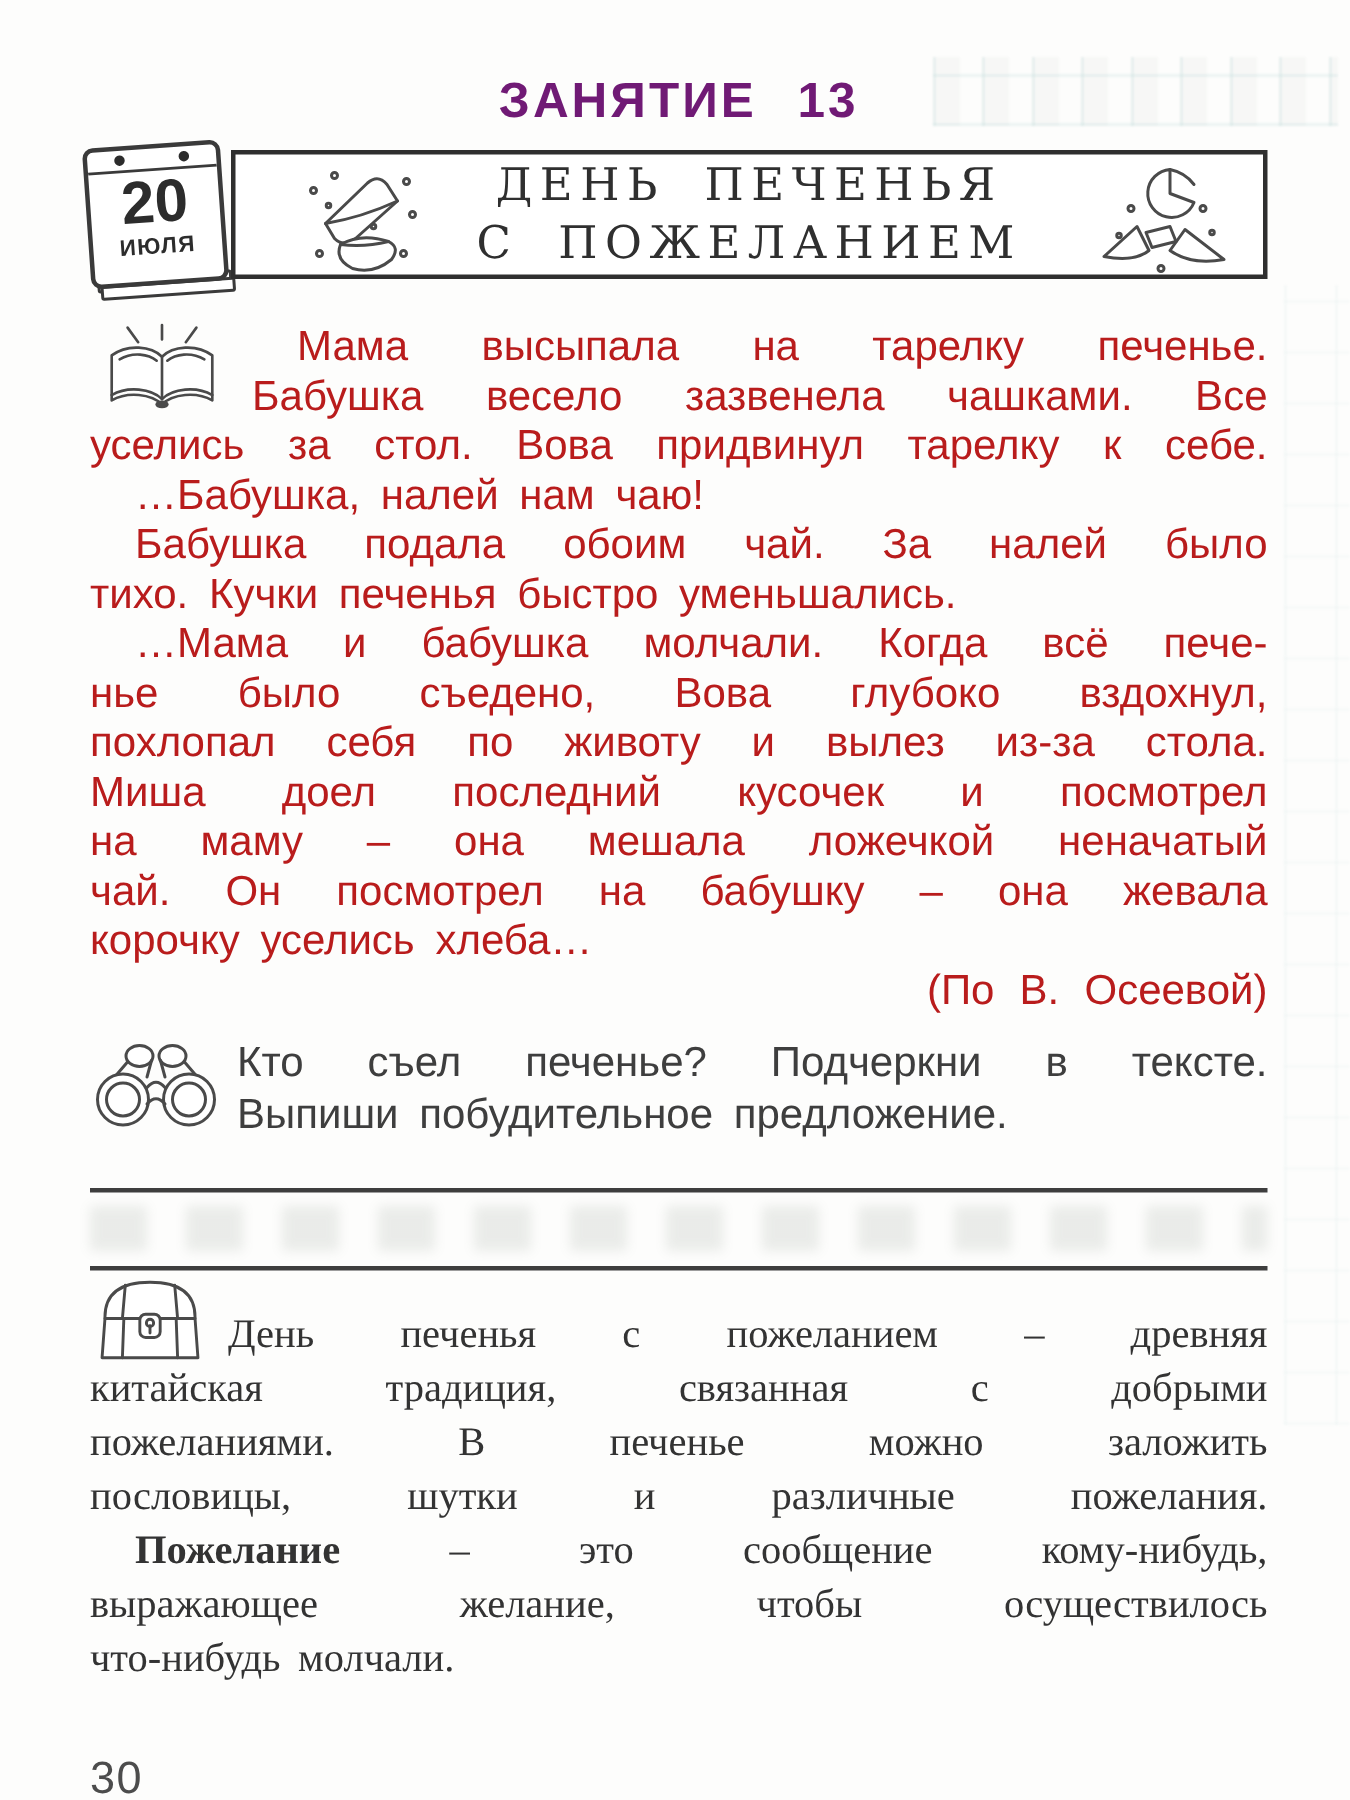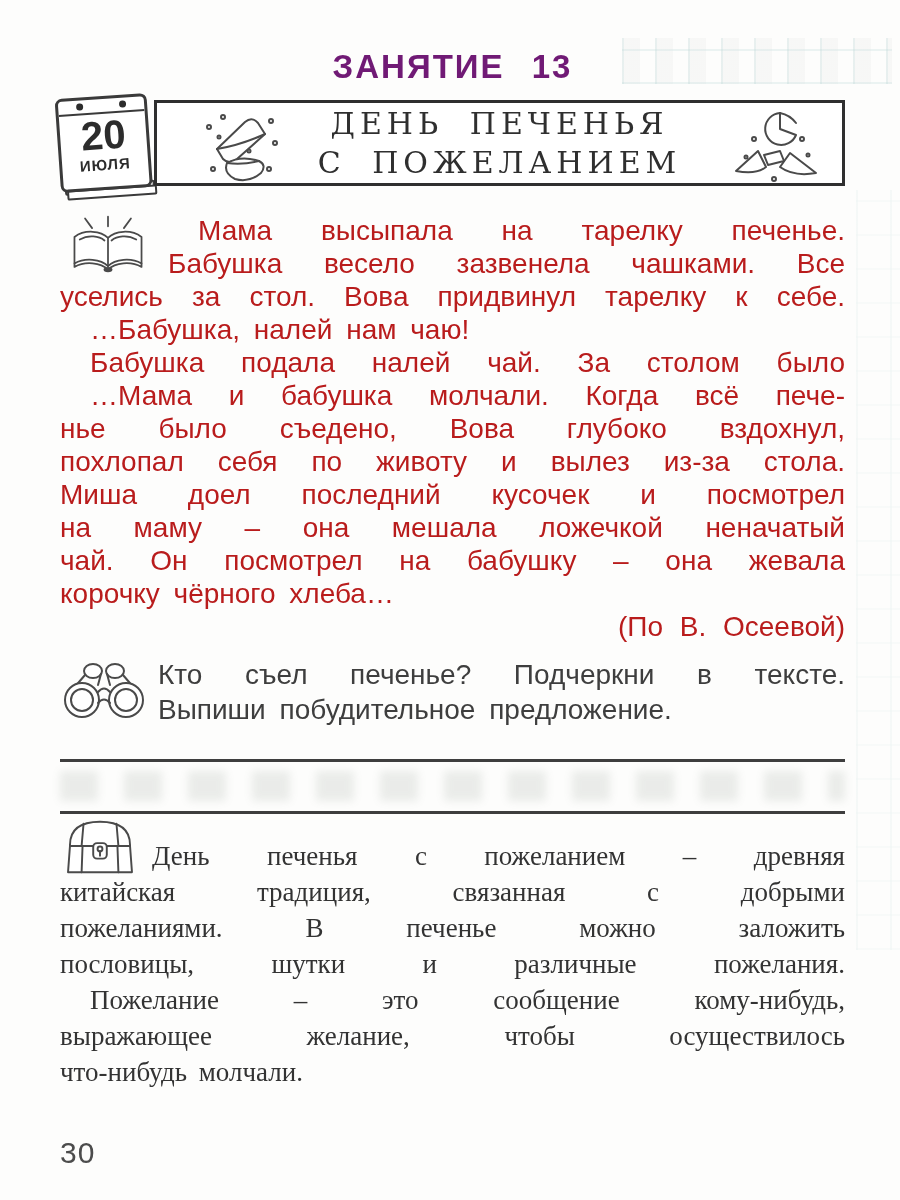--- a/index.html
+++ b/index.html
@@ -85,21 +85,21 @@
     position:absolute; left:0; right:0; top:9px; height:30px; opacity:.15;
     background:repeating-linear-gradient(90deg, rgba(115,128,115,.9) 0 38px, rgba(115,128,115,0) 38px 64px);
     filter:blur(4px);
   }
 
   .info { margin-top:24px; position:relative; font-family:"Liberation Serif", serif;
     font-size:27px; line-height:36px; word-spacing:5px; color:#333; }
   .chest-spacer { float:left; width:92px; height:34px; }
   .chest-icon { position:absolute; left:0; top:-22px; width:80px; height:62px; }
   .info .l { min-height:36px; }
-  .info b { font-weight:normal; }
+  .info b { font-weight:bold; }
 
   .page-number { margin-top:46px; text-align:left; font-size:30px; color:#4c4c4c; letter-spacing:1px; }
 
   svg.lineart { stroke:#4a4a4a; stroke-width:2; fill:none; stroke-linecap:round; stroke-linejoin:round; }
   svg.lineart .fw { fill:#ffffff; }
   svg.lineart .fk { fill:#4a4a4a; stroke:none; }
 </style>
 </head>
 <body>
 
@@ -167,28 +167,29 @@
         <path class="fw" d="M10 26 C22 17 40 19 48 27 C56 19 74 17 86 26 L86 56 C74 49 56 51 48 59 C40 51 22 49 10 56 Z"></path>
         <path d="M48 27 L48 59"></path>
         <path d="M16 29 C26 23 38 25 44 30 M80 29 C70 23 58 25 52 30"></path>
         <path d="M10 56 L10 60 C22 53 40 55 48 63 C56 55 74 53 86 60 L86 56"></path>
         <ellipse class="fk" cx="48" cy="63" rx="5" ry="3"></ellipse>
       </svg>
       <div class="l jst ind">Мама высыпала на тарелку печенье.</div>
       <div class="l jst">Бабушка весело зазвенела чашками. Все</div>
       <div class="l jst">уселись за стол. Вова придвинул тарелку к себе.</div>
       <div class="l left ind">…Бабушка, налей нам чаю!</div>
-      <div class="l jst ind">Бабушка подала налей чай. За столом было</div>
+      <div class="l jst ind">Бабушка подала обоим чай. За налей было</div>
+      <div class="l left">тихо. Кучки печенья быстро уменьшались.</div>
       <div class="l jst ind">…Мама и бабушка молчали. Когда всё пече-</div>
       <div class="l jst">нье было съедено, Вова глубоко вздохнул,</div>
       <div class="l jst">похлопал себя по животу и вылез из-за стола.</div>
       <div class="l jst">Миша доел последний кусочек и посмотрел</div>
       <div class="l jst">на маму – она мешала ложечкой неначатый</div>
       <div class="l jst">чай. Он посмотрел на бабушку – она жевала</div>
-      <div class="l left">корочку чёрного хлеба…</div>
+      <div class="l left">корочку уселись хлеба…</div>
       <div class="l right">(По В. Осеевой)</div>
     </div>
 
     <div class="task">
       <svg class="lineart binoc-icon" viewBox="0 0 88 58">
         <ellipse class="fw" cx="33" cy="10" rx="9" ry="7"></ellipse>
         <ellipse class="fw" cx="55" cy="10" rx="9" ry="7"></ellipse>
         <path d="M25 14 L13 28 M41 13 L38 24 M63 14 L75 28 M47 13 L50 24"></path>
         <circle class="fw" cx="22" cy="39" r="17"></circle>
         <circle cx="22" cy="39" r="11"></circle>

